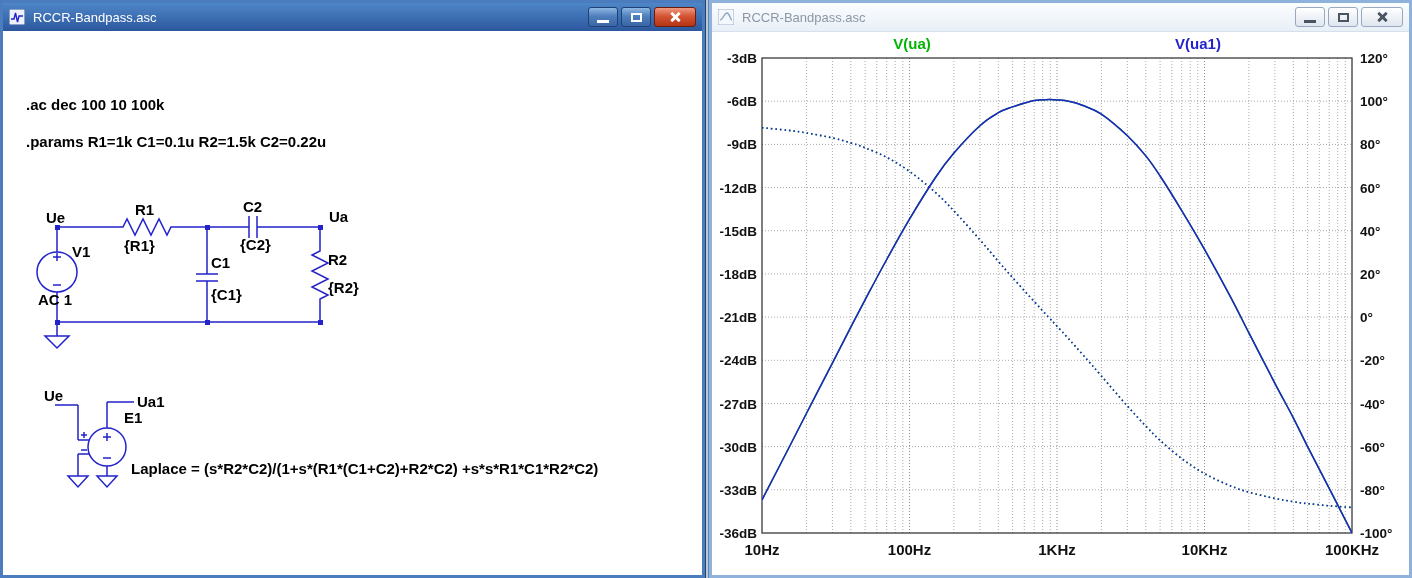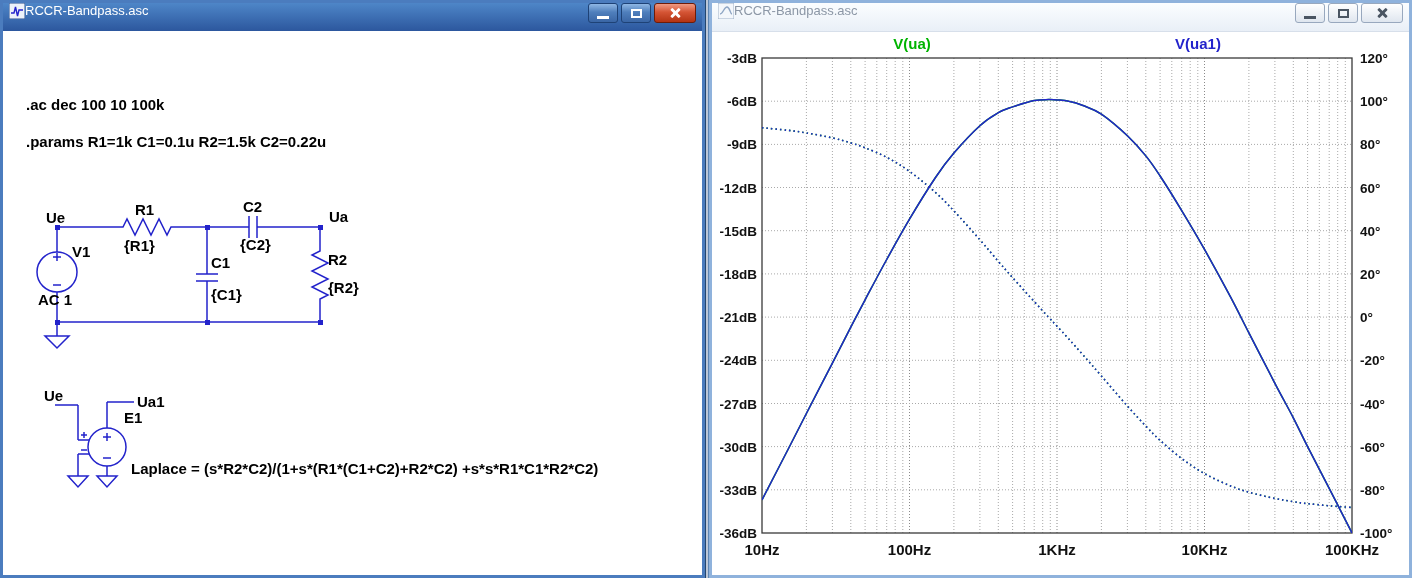--- a/index.html
+++ b/index.html
@@ -1,20 +1,20 @@
 <!DOCTYPE html>
 <html><head>
 <meta charset="utf-8">
 <style>
   html,body{margin:0;padding:0;width:1412px;height:578px;overflow:hidden;
     background:#BCC7D8;font-family:"Liberation Sans",sans-serif;}
   .window{position:absolute;top:0;height:578px;box-sizing:border-box;background:#fff;}
   #win-left{left:0;width:705px;border:3px solid #4B7CBE;outline:1px solid #24466E;}
   #win-right{left:709px;width:703px;border:3px solid #8FB2DC;outline:1px solid #5F87B5;}
-  .titlebar{position:relative;z-index:5;height:28px;display:flex;padding:0 6px;gap:0;}
+  .titlebar{position:relative;z-index:5;height:28px;display:flex;align-items:center;padding:0 6px;gap:8px;}
   #win-left .titlebar{background:linear-gradient(#4E86C8,#2C579E);color:#fff;}
   #win-right .titlebar{background:linear-gradient(#FBFDFF,#E9EFF7);color:#8C97A6;border-bottom:1px solid #D7DFEA;}
   .title{font-size:13px;white-space:nowrap;}
   .controls{margin-left:auto;display:flex;gap:3px;}
   .btn{width:30px;height:20px;border-radius:3px;display:flex;align-items:center;justify-content:center;box-sizing:border-box;}
   #win-left .btn{background:linear-gradient(#8FB7E4 0%,#4F7FBC 45%,#3A66A5 100%);border:1px solid #1E4276;color:#fff;}
   #win-left .btn.close{width:42px;background:linear-gradient(#EF9A82 0%,#D55535 45%,#B33313 100%);border:1px solid #6E1C09;}
   #win-right .btn{background:linear-gradient(#FFFFFF,#DFE6EF);border:1px solid #98A8BE;color:#4A5562;}
   #win-right .btn.close{width:42px;}
   .g-min{width:12px;height:3px;background:currentColor;margin-top:9px;}

